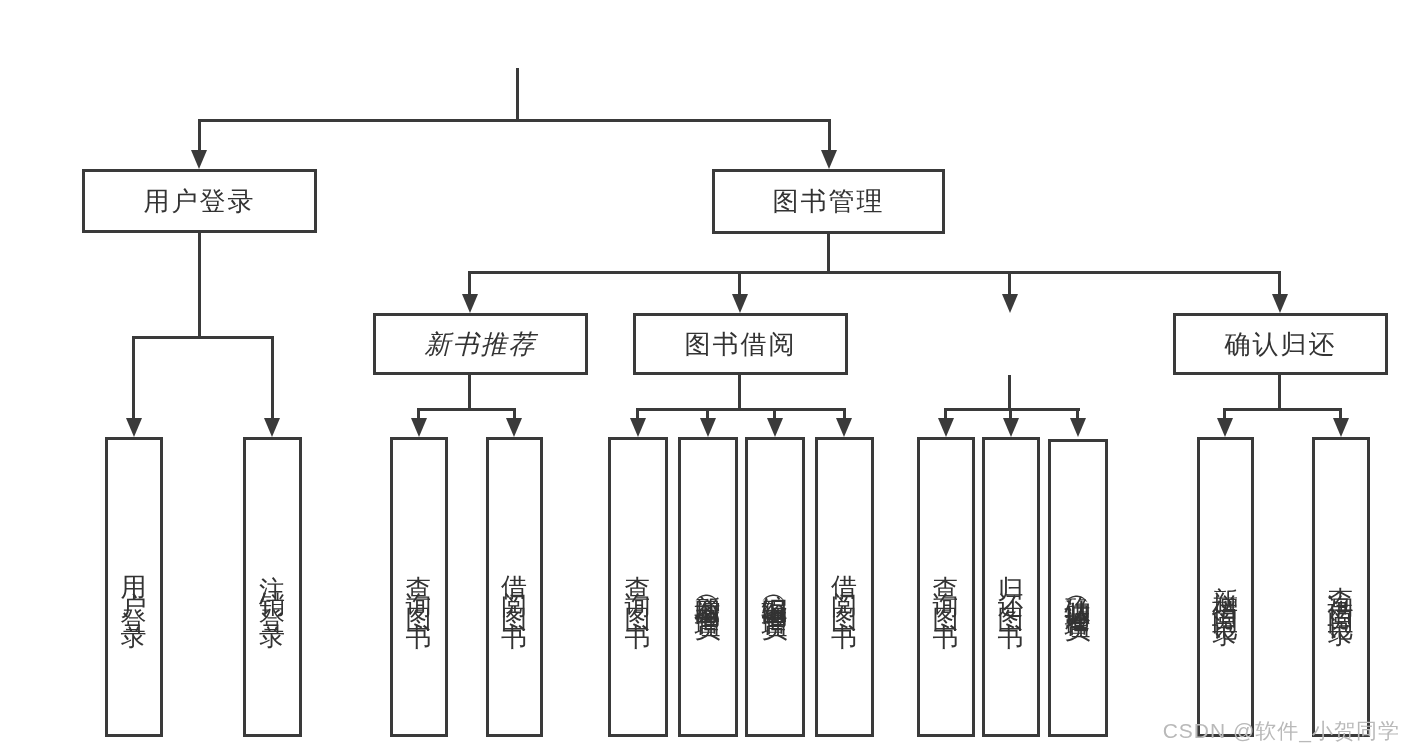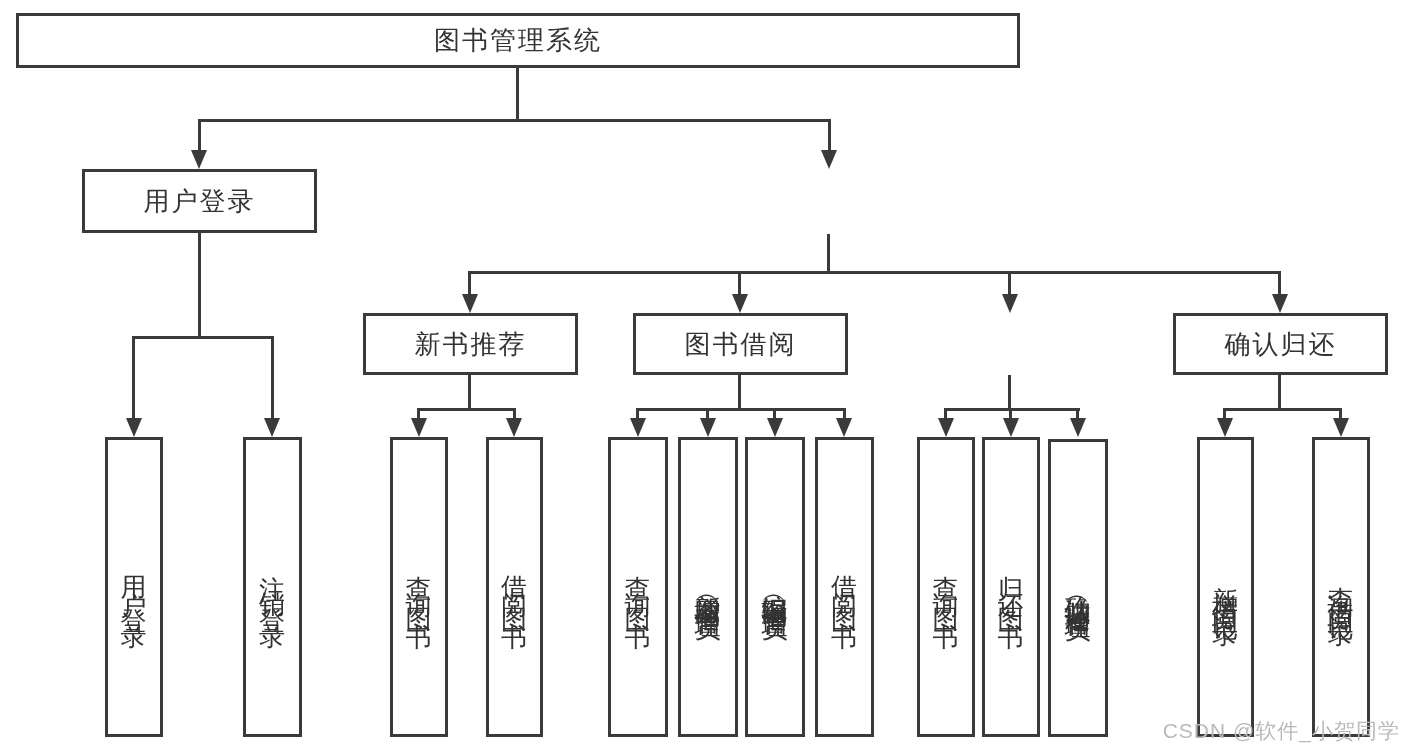--- a/index.html
+++ b/index.html
@@ -65,54 +65,54 @@
     letter-spacing: 1px;
     white-space: nowrap;
     z-index: 5;
   }
 </style>
 </head>
 <body>
 
 <div id="canvas">
 
-  <div class="box" style="left:16px; top:13px; width:1004px; height:55px;">
-    <span>图书管理系统</span>
-  </div>
 
   <div class="vl" style="left:516px; top:68px; height:52px;"></div>
   <div class="hl" style="left:198px; top:119px; width:633px;"></div>
   <div class="vl" style="left:198px; top:119px; height:36px;"></div>
   <div class="ah" style="left:191px; top:150px;"></div>
   <div class="vl" style="left:828px; top:119px; height:36px;"></div>
   <div class="ah" style="left:821px; top:150px;"></div>
 
   <div class="box" style="left:82px; top:169px; width:235px; height:64px;">
     <span>用户登录</span>
+  </div>
+  <div class="box" style="left:712px; top:169px; width:233px; height:65px;">
+    <span>图书管理</span>
   </div>
 
   <div class="vl" style="left:198px; top:233px; height:105px;"></div>
   <div class="hl" style="left:133px; top:336px; width:141px;"></div>
   <div class="vl" style="left:132px; top:336px; height:88px;"></div>
   <div class="ah" style="left:126px; top:418px;"></div>
   <div class="vl" style="left:271px; top:336px; height:88px;"></div>
   <div class="ah" style="left:264px; top:418px;"></div>
 
   <div class="vl" style="left:827px; top:234px; height:40px;"></div>
   <div class="hl" style="left:469px; top:271px; width:812px;"></div>
   <div class="vl" style="left:468px; top:271px; height:29px;"></div>
   <div class="ah" style="left:462px; top:294px;"></div>
   <div class="vl" style="left:738px; top:271px; height:29px;"></div>
   <div class="ah" style="left:732px; top:294px;"></div>
   <div class="vl" style="left:1008px; top:271px; height:29px;"></div>
   <div class="ah" style="left:1002px; top:294px;"></div>
   <div class="vl" style="left:1278px; top:271px; height:29px;"></div>
   <div class="ah" style="left:1272px; top:294px;"></div>
 
-  <div class="box" style="left:363px; top:313px; width:215px; height:62px;">
+  <div class="box" style="left:373px; top:313px; width:215px; height:62px;font-style:italic;">
     <span>新书推荐</span>
   </div>
   <div class="box" style="left:633px; top:313px; width:215px; height:62px;">
     <span>图书借阅</span>
   </div>
   <div class="box" style="left:1173px; top:313px; width:215px; height:62px;">
     <span>确认归还</span>
   </div>
 
   <div class="vl" style="left:468px; top:375px; height:35px;"></div>

